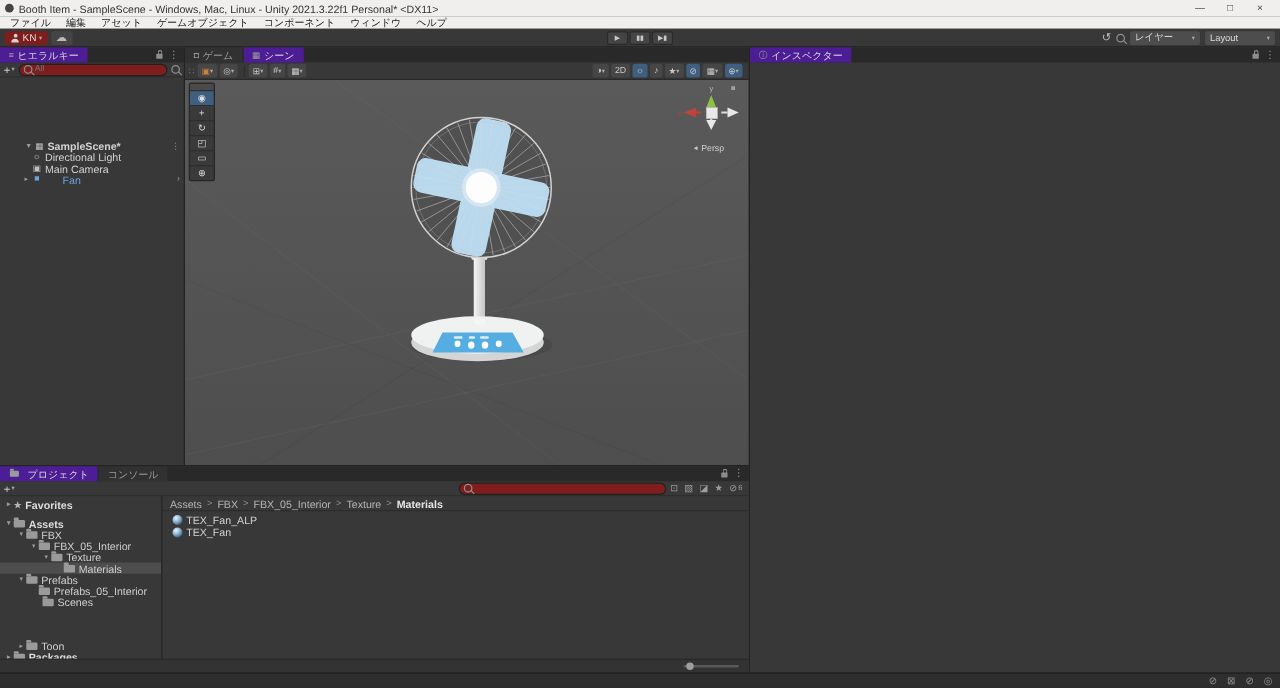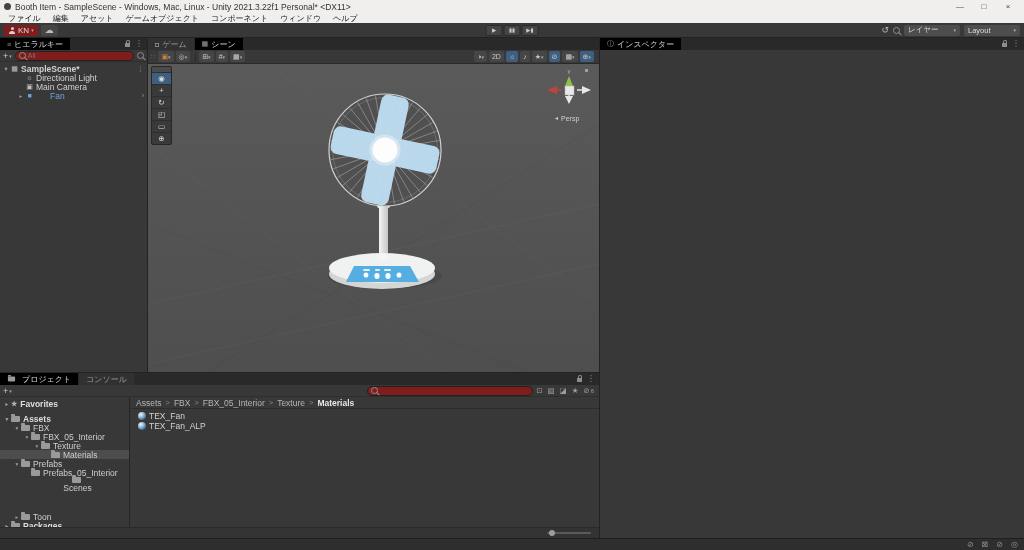--- a/index.html
+++ b/index.html
@@ -24,21 +24,21 @@
   .dd .dd-label{flex:1}
   .caret{font-size:5px;color:#aaa}
   
   .pane{position:absolute;background:#383838;box-sizing:border-box}
   #hierarchy{left:0;top:38px;width:148px;height:334px;border-right:1px solid #232323}
   #scene{left:148px;top:38px;width:451px;height:334px}
   #inspector{left:599px;top:38px;width:425px;height:500px;border-left:1px solid #232323}
   #project{left:0;top:372px;width:599px;height:166px;border-top:1px solid #232323}
   .tabstrip{height:12px;background:#292929;display:flex;align-items:stretch}
   .tab{display:flex;align-items:center;gap:3px;padding:0 7px;font-size:8px;color:#9a9a9a;background:#313131;margin-right:1px;white-space:nowrap}
-  .tab.active{background:#000000;color:#d8d8d8}
+  .tab.active{background:#4c1d95;color:#d8d8d8}
   .tab-ic{font-size:7px;color:#9d9d9d}
   .strip-right{margin-left:auto;display:flex;align-items:center;gap:5px;padding-right:4px}
   .kebab{font-size:8px;color:#9a9a9a;line-height:1}
   .lock{position:relative;width:5px;height:4px;background:#8d8d8d;border-radius:0.5px;margin-top:2px}
   .lock::before{content:"";position:absolute;top:-3px;left:0.5px;width:2.5px;height:2.5px;border:1px solid #8d8d8d;border-bottom:none;border-radius:2px 2px 0 0}
   .mag{position:relative;display:inline-block;width:5px;height:5px;border:1px solid #8f8f8f;border-radius:50%;flex:none}
   .mag::after{content:"";position:absolute;width:3.5px;height:1.2px;background:#8f8f8f;right:-2.6px;bottom:-1.2px;transform:rotate(45deg)}
   .person{position:relative;width:8px;height:8px;flex:none}
   .person::before{content:"";position:absolute;top:0.5px;left:2.5px;width:3px;height:3px;border-radius:50%;background:#d3d3d3}
   .person::after{content:"";position:absolute;bottom:0.5px;left:1px;width:6px;height:3px;border-radius:3px 3px 0 0;background:#d3d3d3}
@@ -165,21 +165,21 @@
     </div>
     <div class="searchrow">
       <div class="plus-btn">+<span class="caret">▾</span></div>
       <div class="search-pill">
         <span class="mag"></span>
         <input placeholder="All" style="">
       </div>
       <span class="mag"></span>
     </div>
     <div id="h-tree" style="padding-top:2px">
-        <div class="h-row" style="padding-left: 2px;">
+        <div class="h-row" style="padding-left: 19px; margin-top: 48px;">
           <span class="tree-arrow">▼</span>
           <span class="h-ic">▦</span>
           <span style="font-weight: bold;">SampleScene*</span>
           <span class="trail">⋮</span>
         </div>
         <div class="h-row" style="padding-left: 17px;">
           <span class="tree-arrow"></span>
           <span class="h-ic">☼</span>
           <span>Directional Light</span>
         </div>
@@ -457,21 +457,21 @@
           <div class="p-row" style="padding-left: 13px;">
             <span class="tree-arrow">▾</span>
             <span class="icon-folder"></span>
             <span>Prefabs</span>
           </div>
           <div class="p-row" style="padding-left: 23px;">
             <span class="tree-arrow"></span>
             <span class="icon-folder"></span>
             <span>Prefabs_05_Interior</span>
           </div>
-          <div class="p-row" style="padding-left: 26px; flex-direction: column;">
+          <div class="p-row" style="padding-left: 26px;">
             <span class="tree-arrow"></span>
             <span class="icon-folder"></span>
             <span>Scenes</span>
           </div>
           <div class="p-row" style="padding-left: 13px; margin-top: 26px;">
             <span class="tree-arrow">▸</span>
             <span class="icon-folder"></span>
             <span>Toon</span>
           </div>
           <div class="p-row bold" style="padding-left: 3px;">
@@ -488,25 +488,25 @@
             <span class="crumb-sep">&gt;</span>
             <span class="crumb">FBX_05_Interior</span>
             <span class="crumb-sep">&gt;</span>
             <span class="crumb">Texture</span>
             <span class="crumb-sep">&gt;</span>
             <span class="crumb last">Materials</span>
           </div>
         <div id="file-list" style="padding-top:2px">
             <div class="file-row">
               <span class="sphere"></span>
-              <span>TEX_Fan</span>
+              <span>TEX_Fan_ALP</span>
             </div>
             <div class="file-row">
               <span class="sphere"></span>
-              <span>TEX_Fan_ALP</span>
+              <span>TEX_Fan</span>
             </div>
           </div>
       </div>
     </div>
     <div class="pbottom">
       <div class="zoom-slider">
           <div class="zoom-knob"></div>
         </div>
     </div>
   </div>

